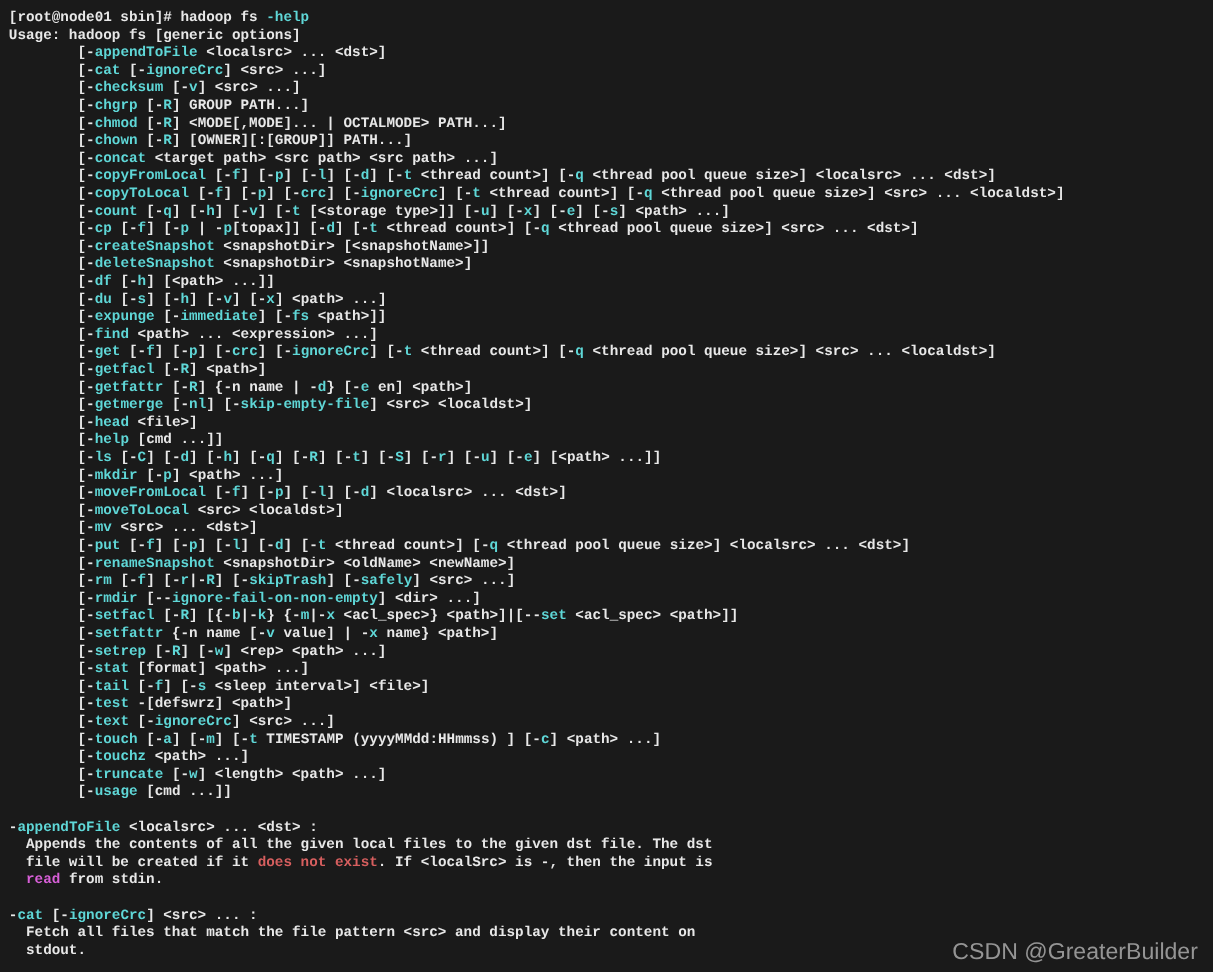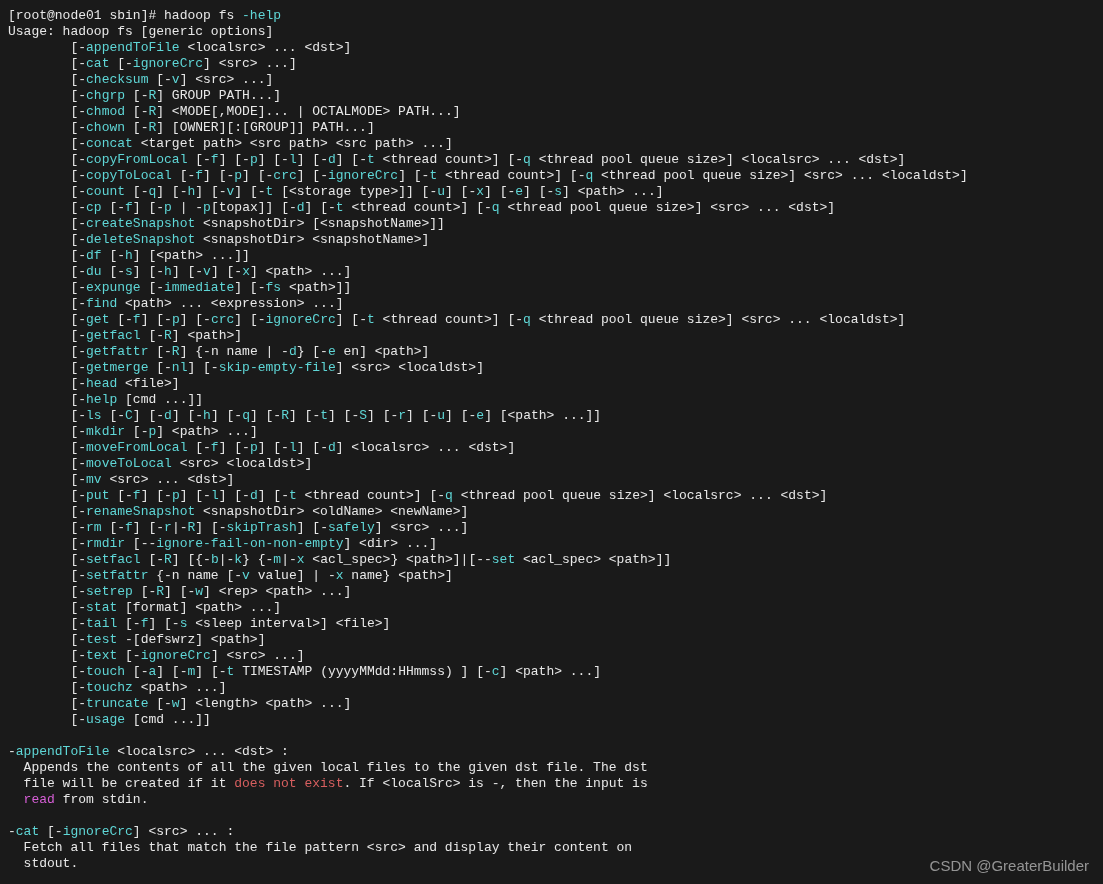--- a/index.html
+++ b/index.html
@@ -13,32 +13,33 @@
     width: 1103px;
     height: 884px;
     box-sizing: border-box;
     overflow: hidden;
     position: relative;
   }
   pre {
     margin: 0;
     font-family: inherit;
     white-space: pre;
+    font-weight: bold;
   }
   .c-white { color: #e8e8e8; }
   .c-cyan  { color: #5fd7d7; }
   .c-red   { color: #d75f5f; }
   .c-mag   { color: #d75fd7; }
   .watermark {
     position: absolute;
     right: 14px;
     bottom: 10px;
     color: #aaaaaa;
     font-family: Arial, sans-serif;
-    font-size: 15px;
+    font-size: 21px;
     opacity: 0.85;
   }
   #terminal-output { letter-spacing: 0px; }
 </style>
 </head>
 <body>
 
 <pre id="terminal-output"><span class="c-white">[</span><span class="c-white">root@node01 sbin</span><span class="c-white">]# </span><span class="c-white">hadoop fs </span><span class="c-cyan">-help</span>
 <span class="c-white">Usage: hadoop fs [generic options]</span>
 <span class="c-white">        </span><span class="c-white">[-</span><span class="c-cyan">appendToFile</span><span class="c-white"> &lt;localsrc&gt; ... &lt;dst&gt;]</span>

